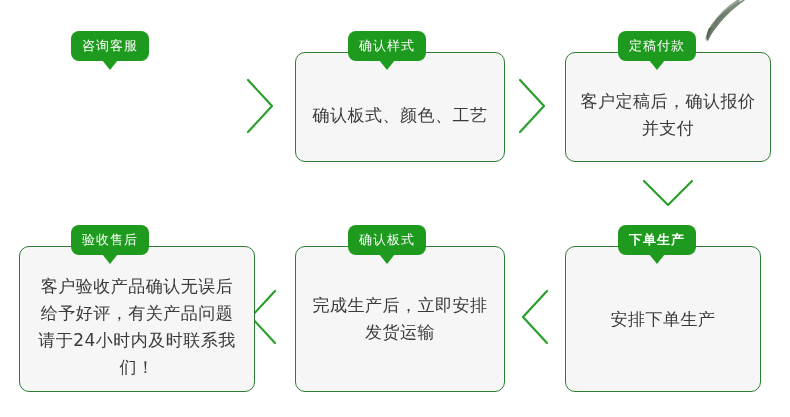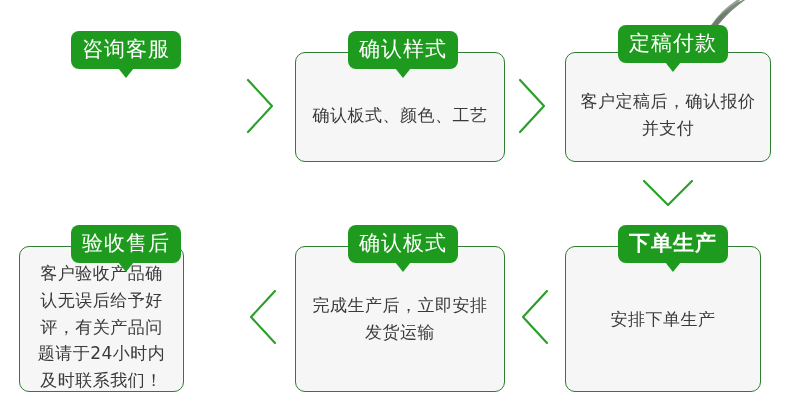--- a/index.html
+++ b/index.html
@@ -52,21 +52,21 @@
   .step-card.pad-down .step-body {
     padding-top: 16px;
   }
 
   
   .step-badge {
     position: absolute;
     background: #1e9b1e;
     border-radius: 8px;
     color: #ffffff;
-    font-size: 21px;
+    font-size: 13px;
     letter-spacing: 1px;
     line-height: 1;
     padding: 8px 11px 9px 11px;
     white-space: nowrap;
     z-index: 4;
   }
   .step-badge::after {
     content: "";
     position: absolute;
     left: 50%;
@@ -114,21 +114,21 @@
 
   <span class="chevron" style="left:517px; top:77px; width:32px; height:58px;">
     <svg width="32" height="58" viewBox="0 0 32 58">
       <polyline points="3,3 27,29 3,55" fill="none" stroke="#2aa02a" stroke-width="2.2" stroke-linecap="round" stroke-linejoin="round"></polyline>
     </svg>
   </span>
 
   <div class="step-card pad-down" style="left:565px; top:52px; width:206px; height:110px;">
     <div class="step-body">客户定稿后，确认报价并支付</div>
   </div>
-  <div class="step-badge" style="left:618px; top:25px;">定稿付款</div>
+  <div class="step-badge" style="left:618px; top:31px;">定稿付款</div>
 
   <span class="chevron" style="left:641px; top:178px; width:54px; height:32px;">
     <svg width="54" height="32" viewBox="0 0 54 32">
       <polyline points="3,3 27,27 51,3" fill="none" stroke="#2aa02a" stroke-width="2.2" stroke-linecap="round" stroke-linejoin="round"></polyline>
     </svg>
   </span>
 
   <div class="step-card" style="left:565px; top:246px; width:196px; height:146px;">
     <div class="step-body">安排下单生产</div>
   </div>
@@ -144,18 +144,18 @@
     <div class="step-body">完成生产后，立即安排发货运输</div>
   </div>
   <div class="step-badge" style="left:348px; top:225px;">确认板式</div>
 
   <span class="chevron" style="left:246px; top:288px; width:32px; height:58px;">
     <svg width="32" height="58" viewBox="0 0 32 58">
       <polyline points="29,3 5,29 29,55" fill="none" stroke="#2aa02a" stroke-width="2.2" stroke-linecap="round" stroke-linejoin="round"></polyline>
     </svg>
   </span>
 
-  <div class="step-card pad-down" style="left:19px; top:246px; width:165px; height:146px;justify-content:center;">
+  <div class="step-card pad-down" style="left:19px; top:246px; width:236px; height:146px;justify-content:center;">
     <div class="step-body">客户验收产品确认无误后给予好评，有关产品问题请于24小时内及时联系我们！</div>
   </div>
   <div class="step-badge" style="left:71px; top:225px;">验收售后</div>
 
 </div>
 
 </body></html>

